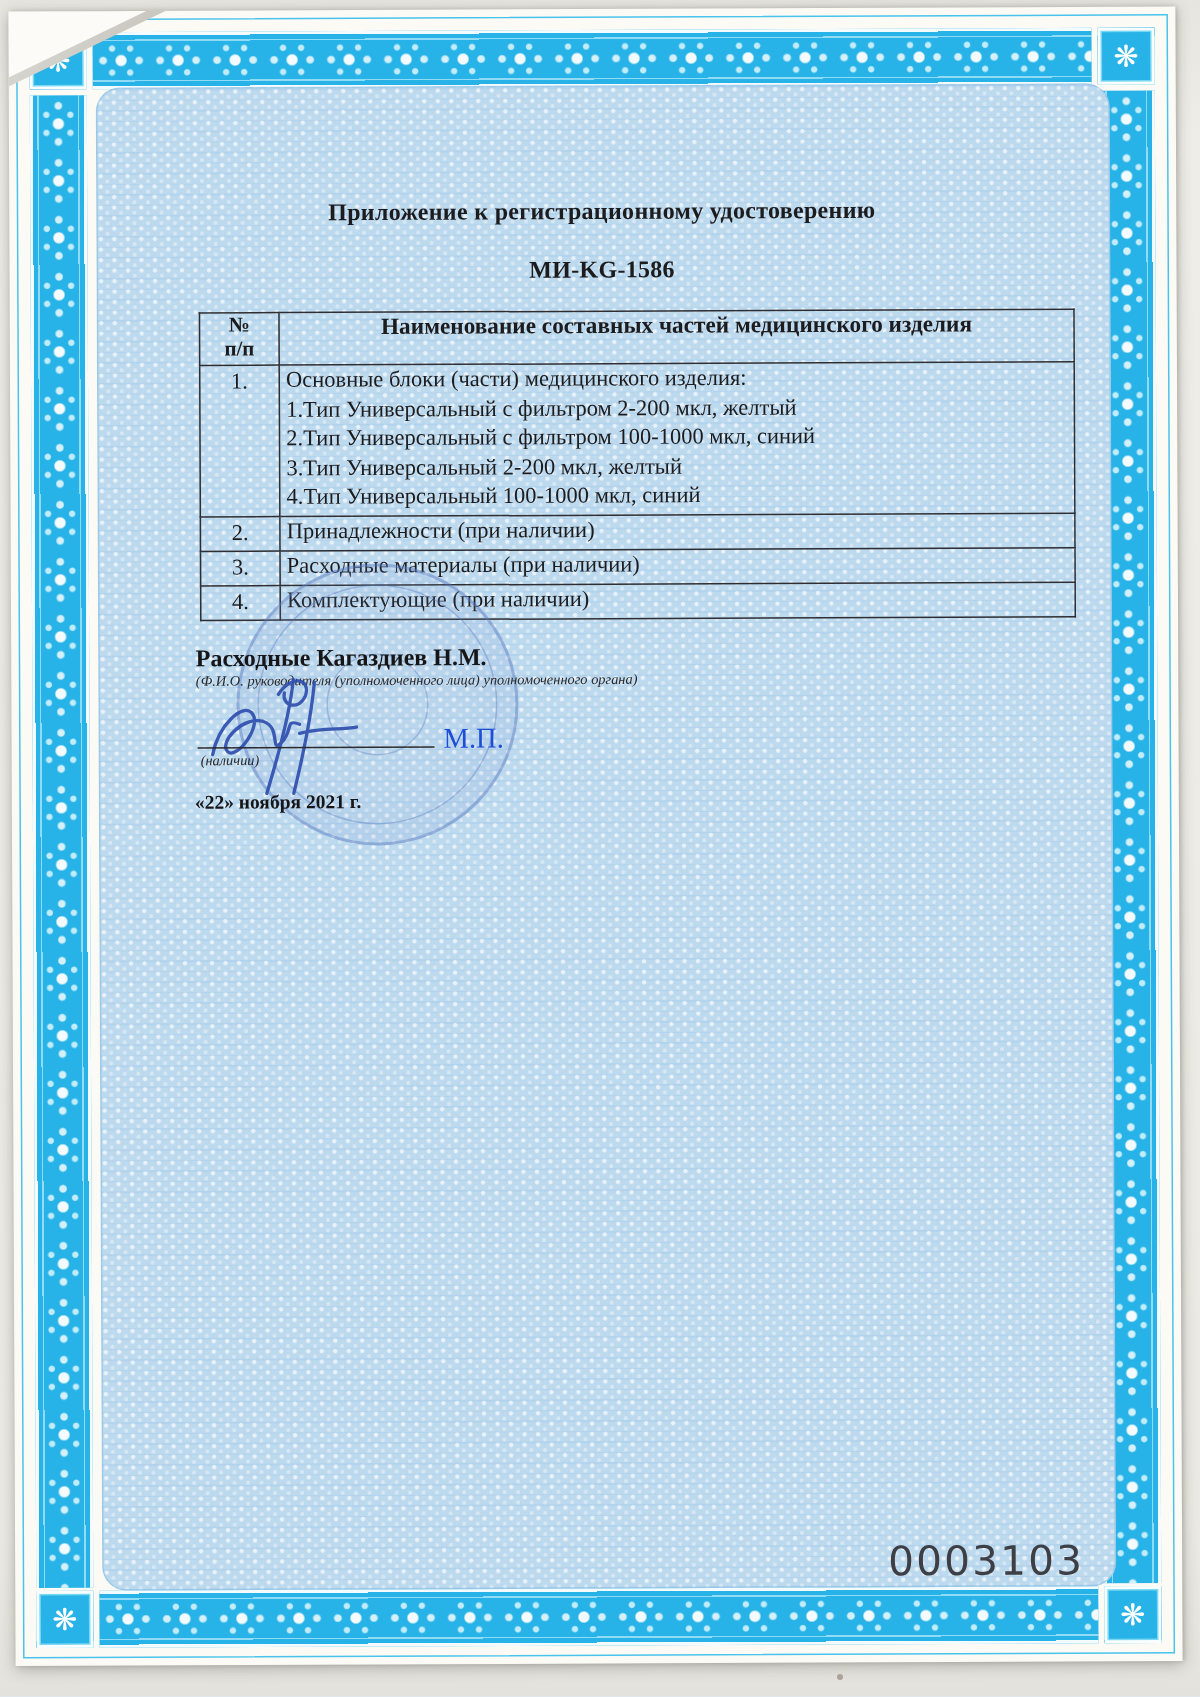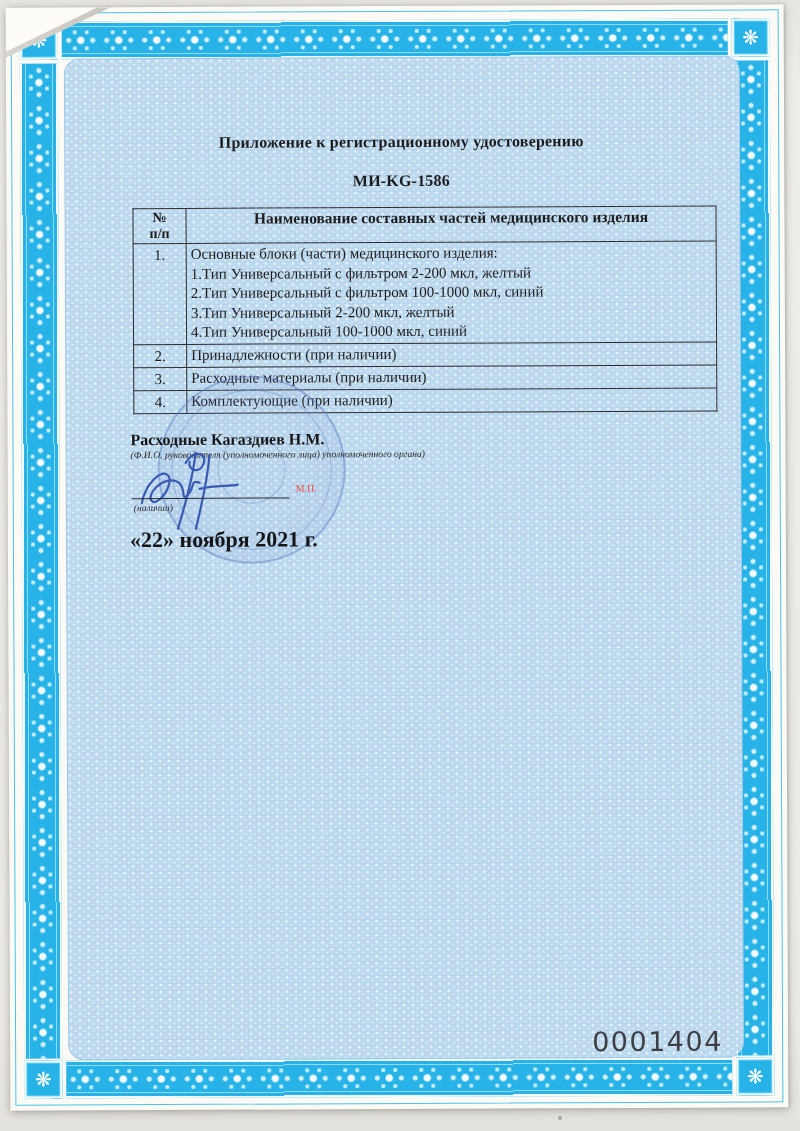--- a/index.html
+++ b/index.html
@@ -89,23 +89,23 @@
   .sig-caption{position:absolute;left:123px;top:442px;font-style:italic;font-size:9.6px;color:#2a2a2c;}
   .stamp{
     position:absolute;left:150px;top:369px;width:184px;height:184px;border-radius:50%;
     border:2.5px solid rgba(85,118,190,.42);
     background:radial-gradient(circle, rgba(120,150,210,.05) 40%, rgba(120,150,210,.14) 75%, rgba(120,150,210,.05) 100%);
   }
   .stamp .ring2{position:absolute;inset:12px;border-radius:50%;border:1.6px solid rgba(85,118,190,.38);}
   .stamp .ring3{position:absolute;inset:58px;border-radius:50%;border:1.6px solid rgba(85,118,190,.35);}
   .sig-svg{position:absolute;left:122px;top:438px;}
   .sig-line{position:absolute;left:124px;top:491px;width:158px;border-top:1.4px solid #2b2b2d;}
-  .mp{position:absolute;left:288px;top:476px;font-size:10px;color:#ef4444;}
+  .mp{position:absolute;left:288px;top:476px;font-size:19px;color:#1d4ed8;}
   .podpis{position:absolute;left:126px;top:495px;font-style:italic;font-size:9.6px;color:#2a2a2c;}
-  .date-line{position:absolute;left:122px;top:520px;font-weight:bold;font-size:22px;color:#161618;}
+  .date-line{position:absolute;left:122px;top:520px;font-weight:bold;font-size:13px;color:#161618;}
   .serial{
     position:absolute;left:582px;top:1021px;
     font-family:"DejaVu Sans",sans-serif;font-size:27px;color:#3e3f45;letter-spacing:1.5px;
   }
   .artifact-dot{position:absolute;left:558px;top:1116px;width:4px;height:4px;border-radius:50%;background:#a9a39c;}
 </style>
 </head>
 <body>
 
 <div class="page">
@@ -191,21 +191,21 @@
       <path d="M56,18 C 64,5 78,7 74,19 C 70,29 58,26 60,17"></path>
       <path d="M70,44 C 86,40 98,42 108,40"></path>
     </g>
   </svg>
 
   <div class="sig-line"></div>
   <div class="mp">М.П.</div>
   <div class="podpis">(наличии)</div>
   <div class="date-line">«22» ноября 2021 г.</div>
 
-  <div class="serial">0001404</div>
+  <div class="serial">0003103</div>
 
   <div class="fold">
     <div class="gap"></div>
     <div class="flap"></div>
   </div>
 
 </div>
 
 <div class="artifact-dot"></div>
 

